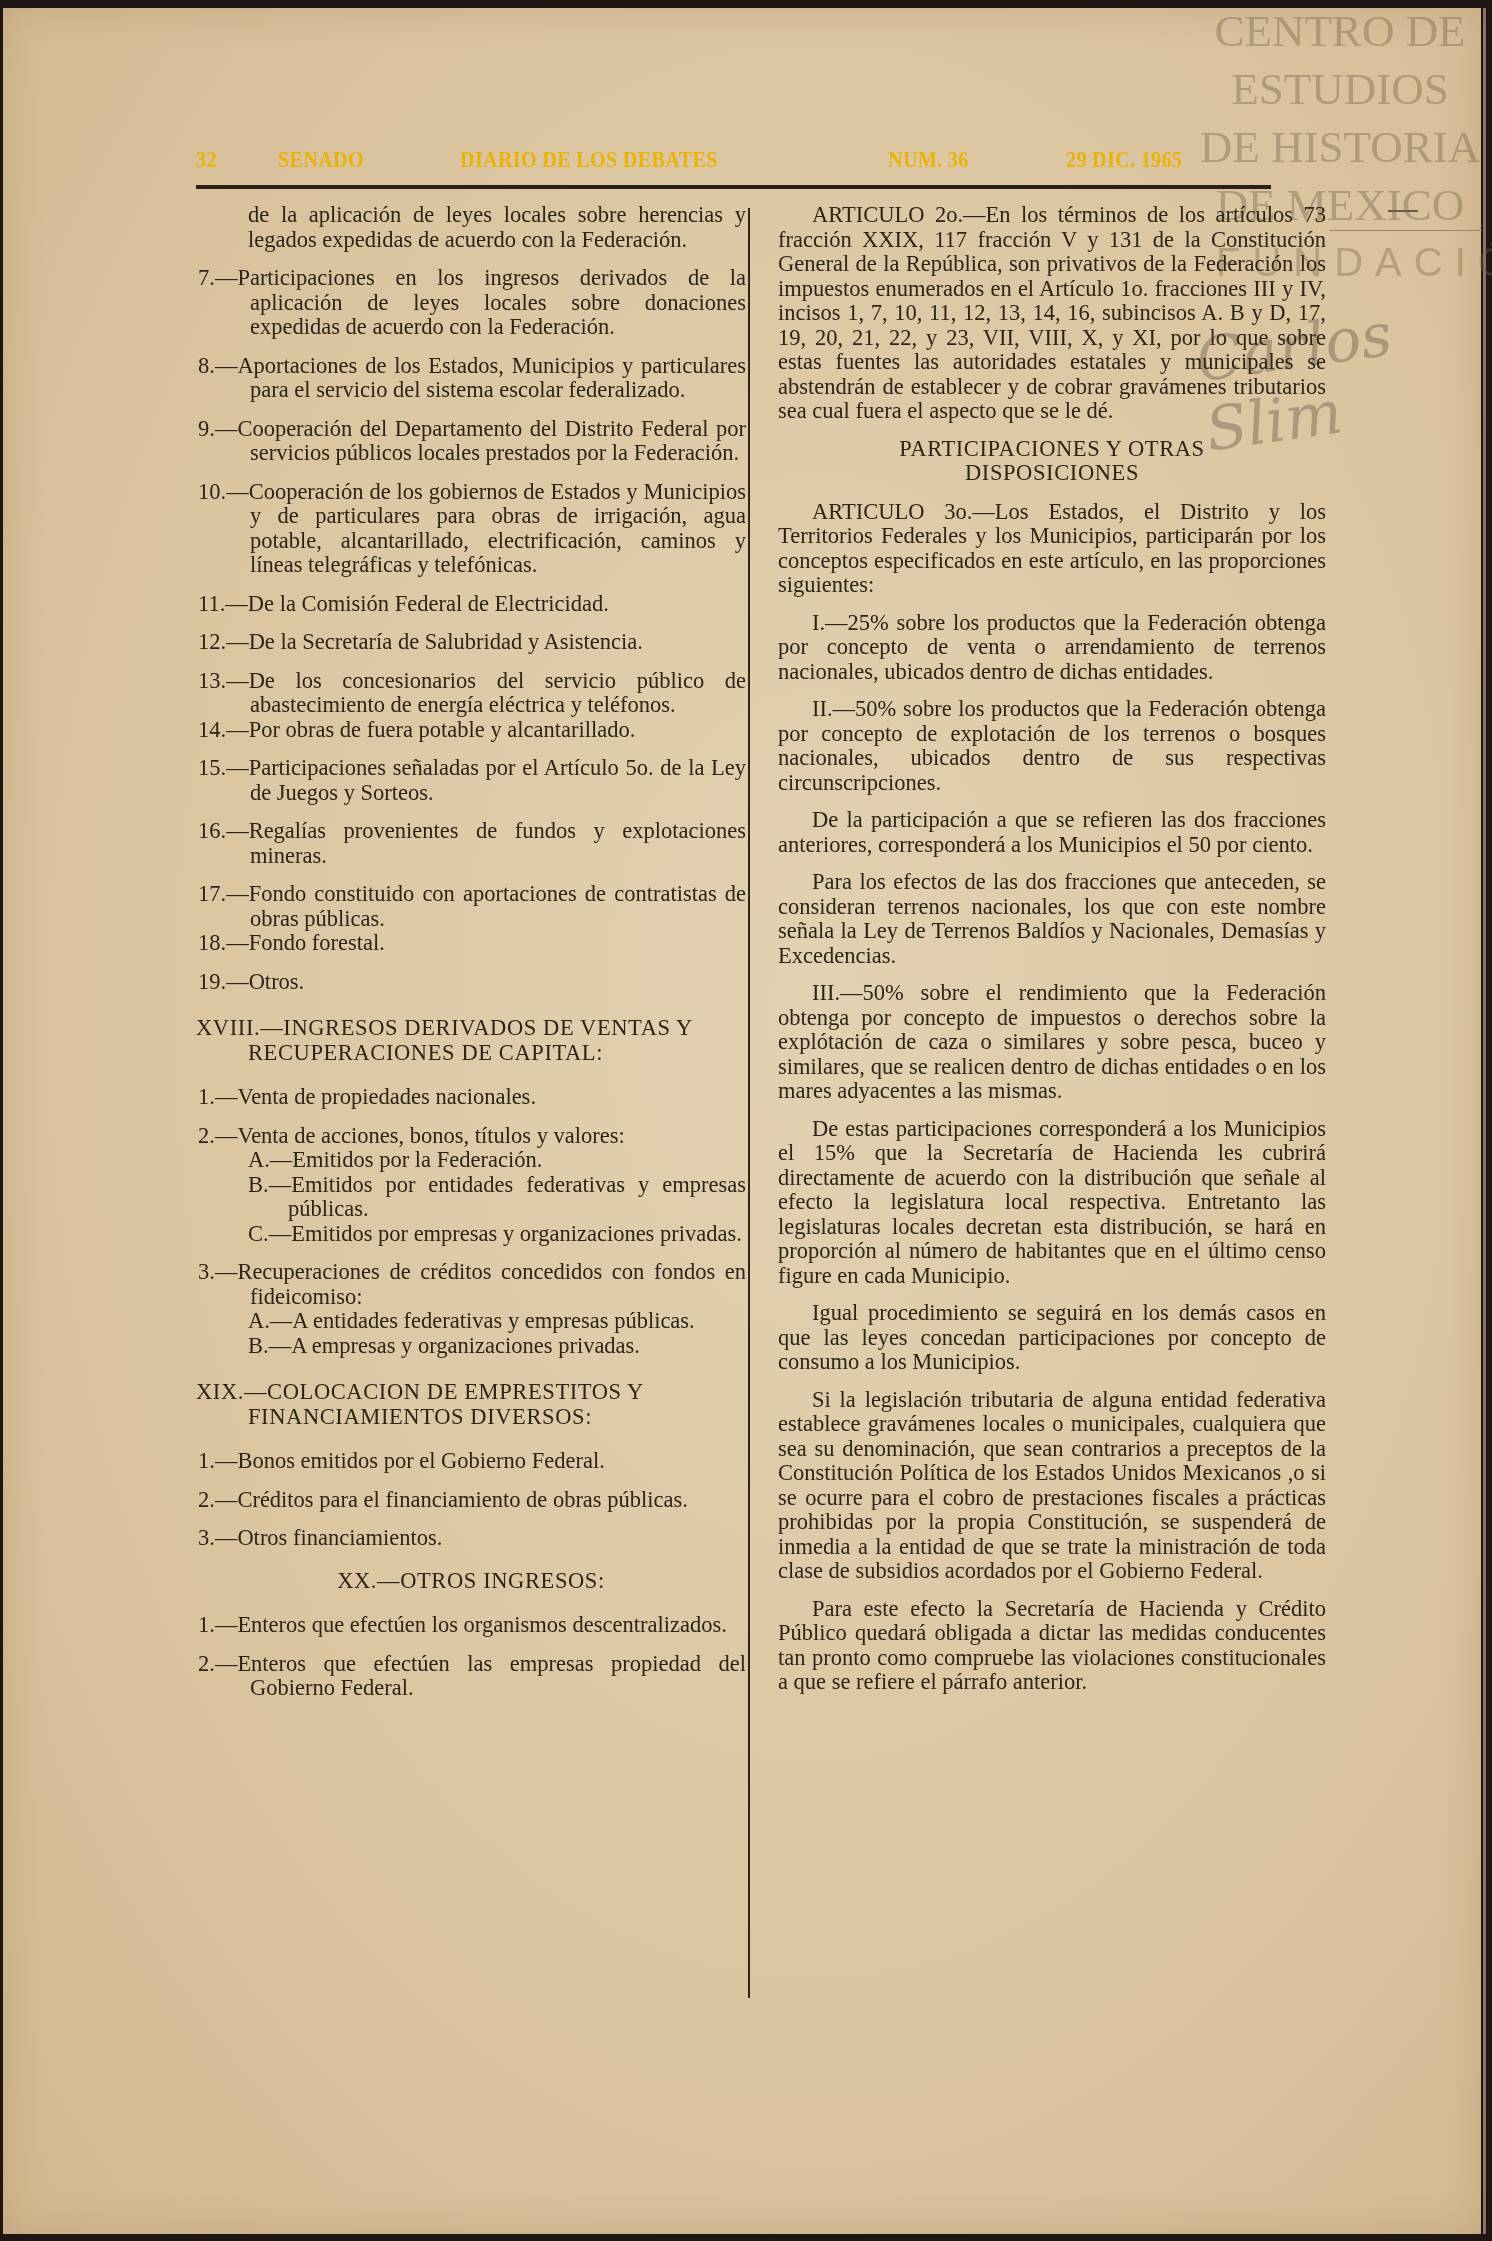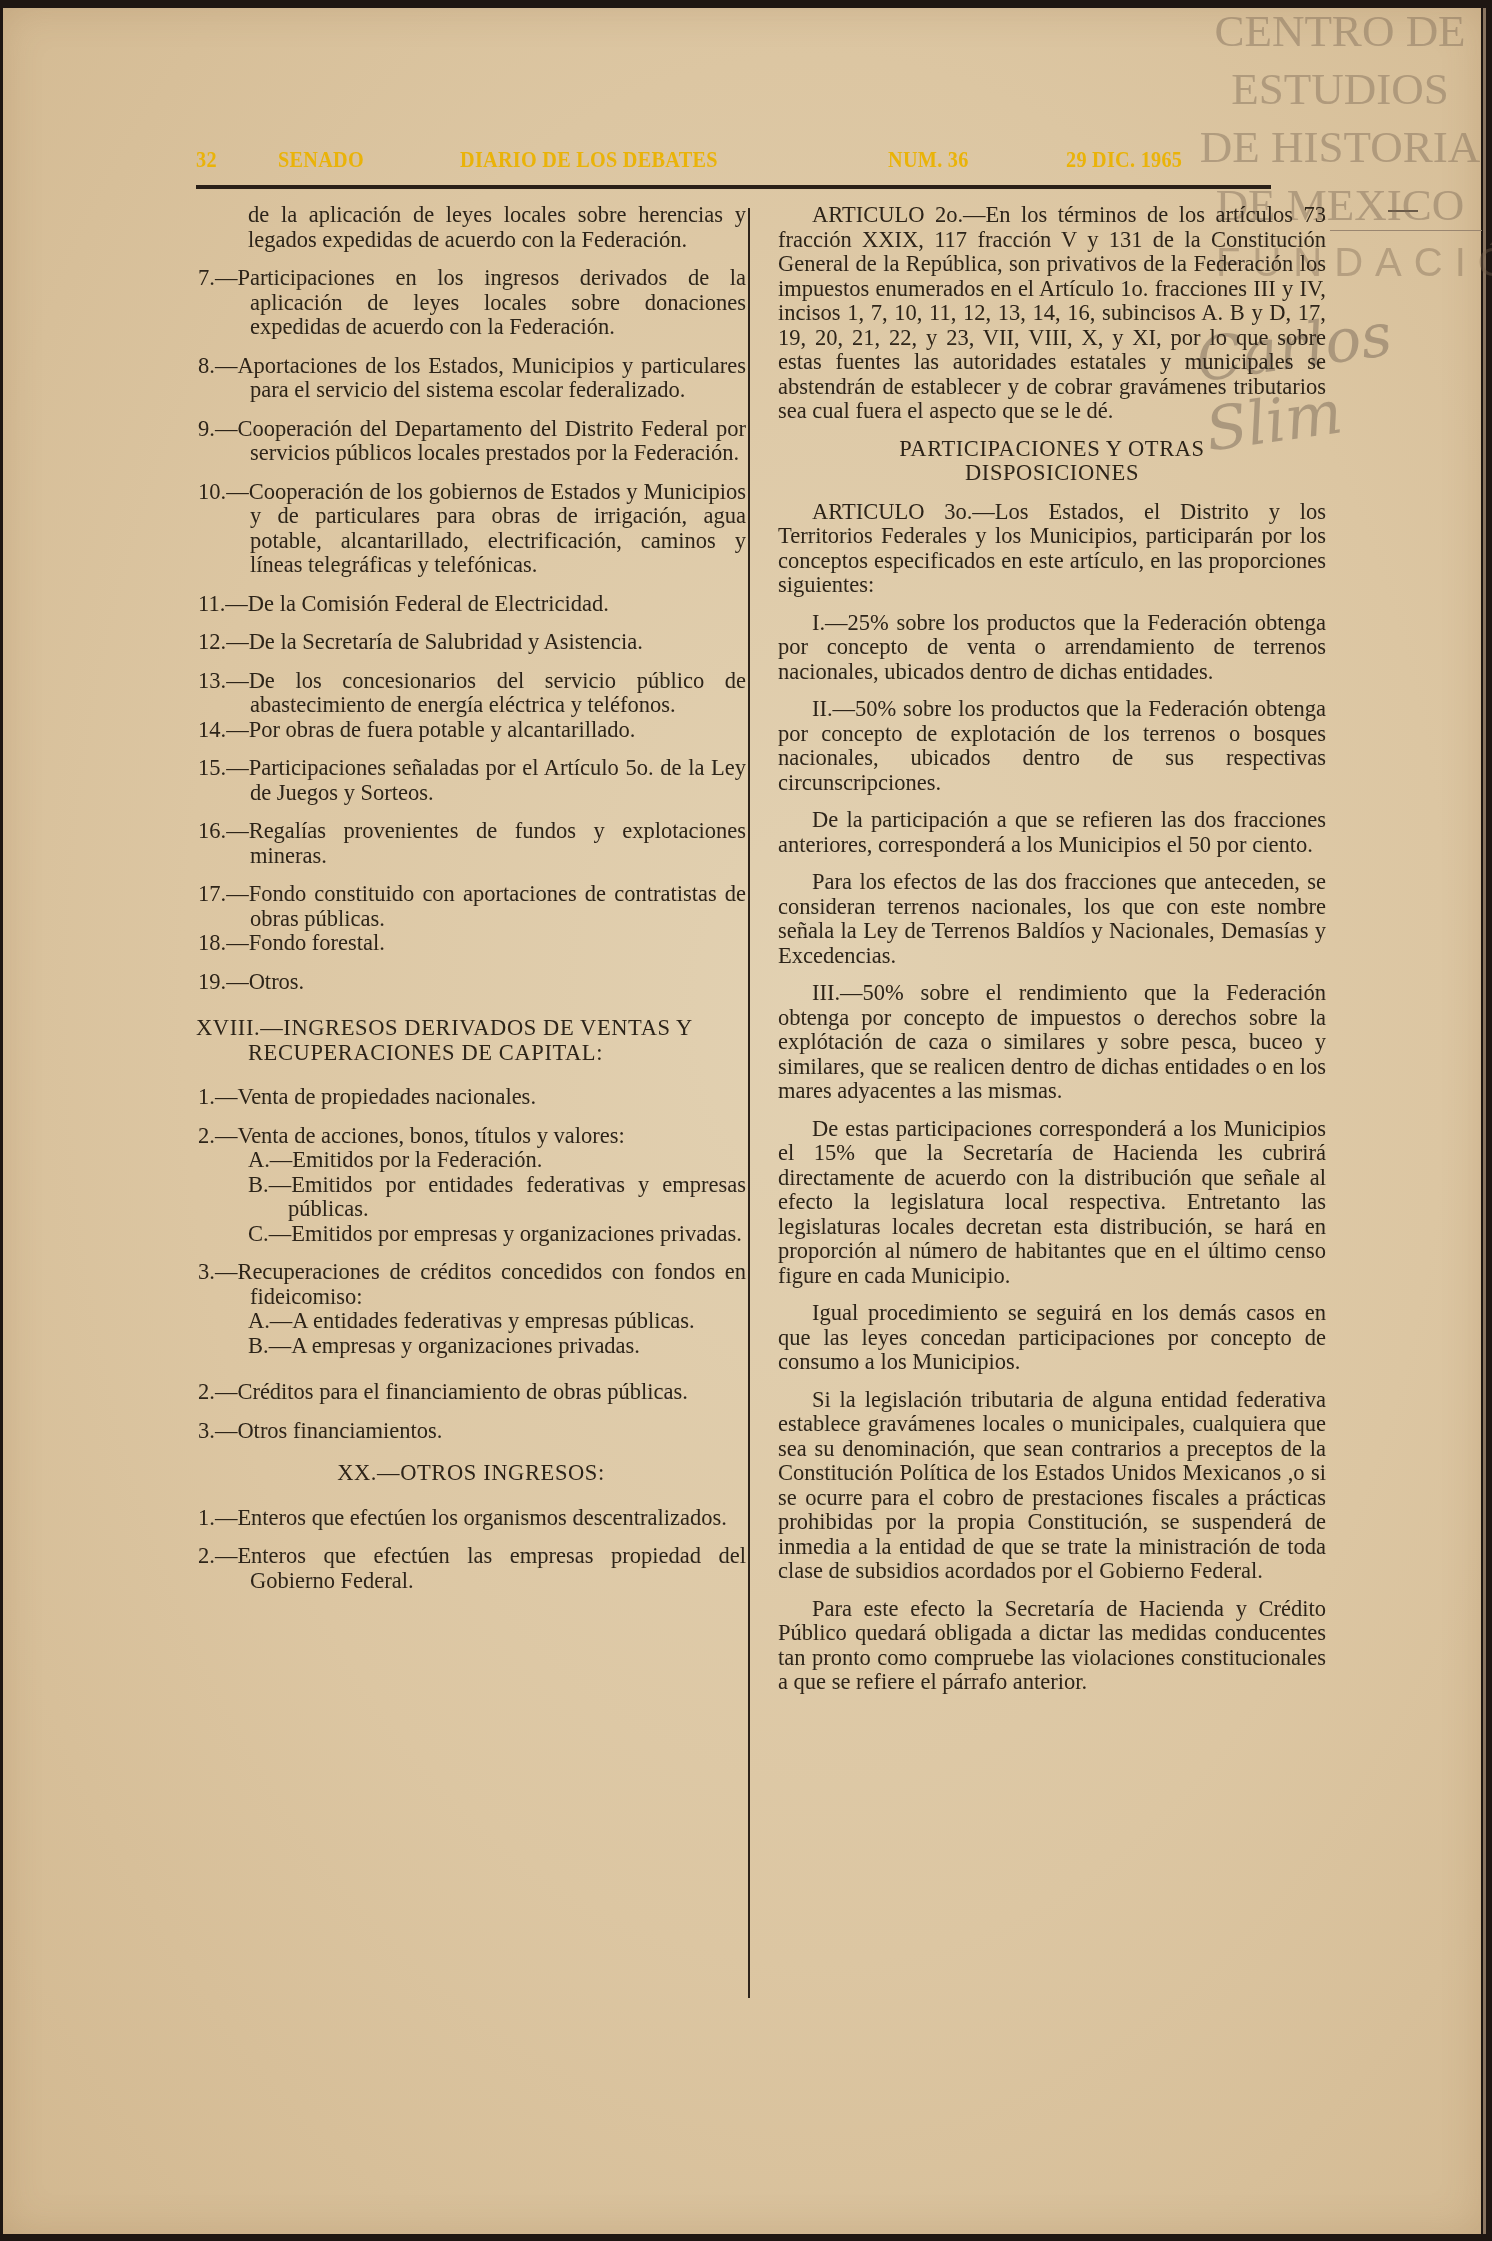--- a/index.html
+++ b/index.html
@@ -138,20 +138,22 @@
     <p class="item tight">2.—Venta de acciones, bonos, títulos y valores:</p>
     <p class="sub">A.—Emitidos por la Federación.</p>
     <p class="sub">B.—Emitidos por entidades federativas y empresas públicas.</p>
     <p class="sub last">C.—Emitidos por empresas y organizaciones privadas.</p>
     <p class="item tight">3.—Recuperaciones de créditos concedidos con fondos en fideicomiso:</p>
     <p class="sub">A.—A entidades federativas y empresas públicas.</p>
     <p class="sub last" style="margin-bottom:22px">B.—A empresas y organizaciones privadas.</p>
   </div>
 
   <div>
+    <p class="roman">XIX.—COLOCACION DE EMPRESTITOS Y FINANCIAMIENTOS DIVERSOS:</p>
+    <p class="item">1.—Bonos emitidos por el Gobierno Federal.</p>
     <p class="item">2.—Créditos para el financiamiento de obras públicas.</p>
     <p class="item" style="margin-bottom:18px">3.—Otros financiamientos.</p>
   </div>
 
   <div>
     <p class="roman center">XX.—OTROS INGRESOS:</p>
     <p class="item">1.—Enteros que efectúen los organismos descentralizados.</p>
     <p class="item">2.—Enteros que efectúen las empresas propiedad del Gobierno Federal.</p>
   </div>
 </div>

